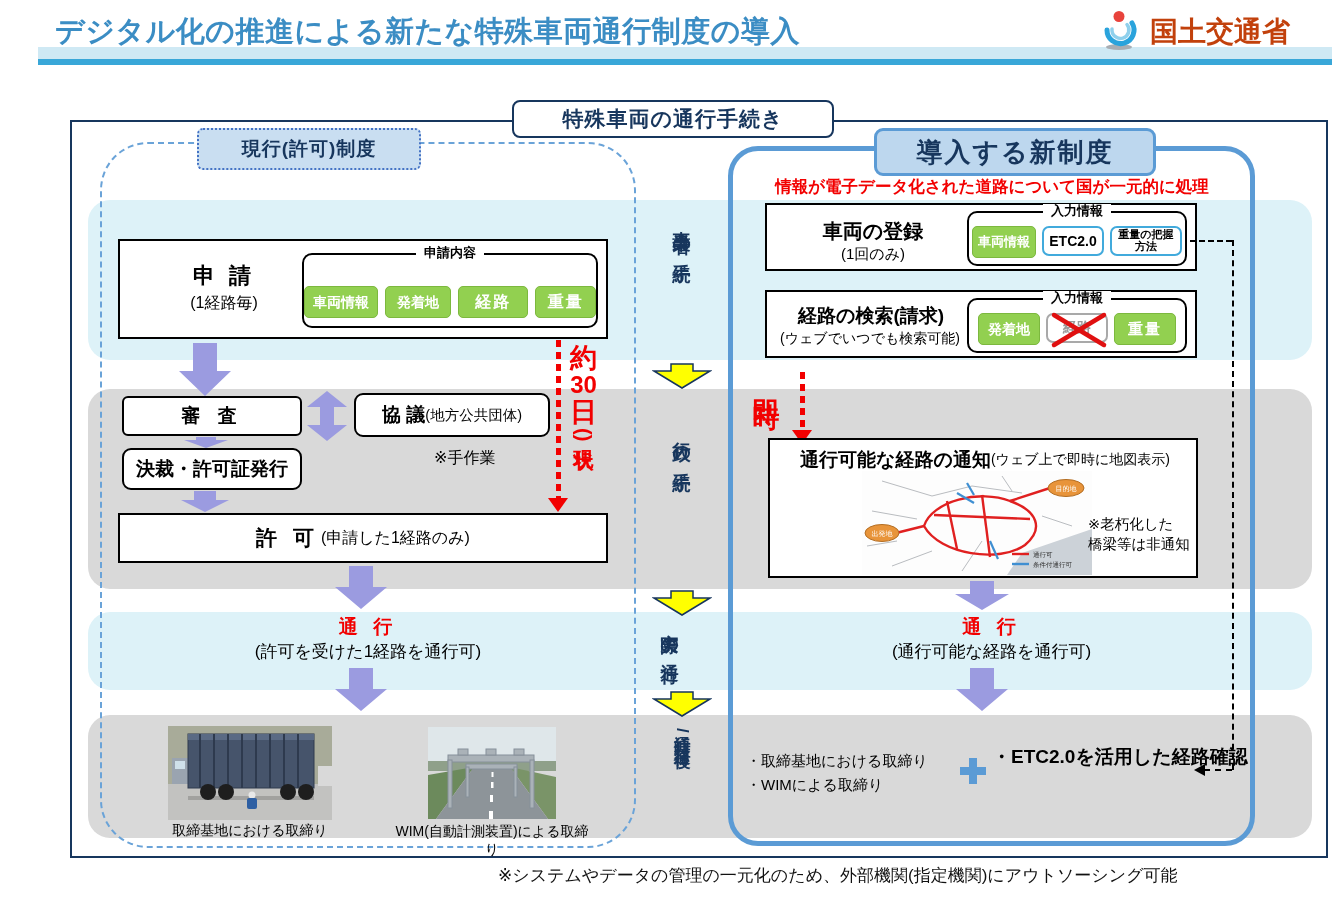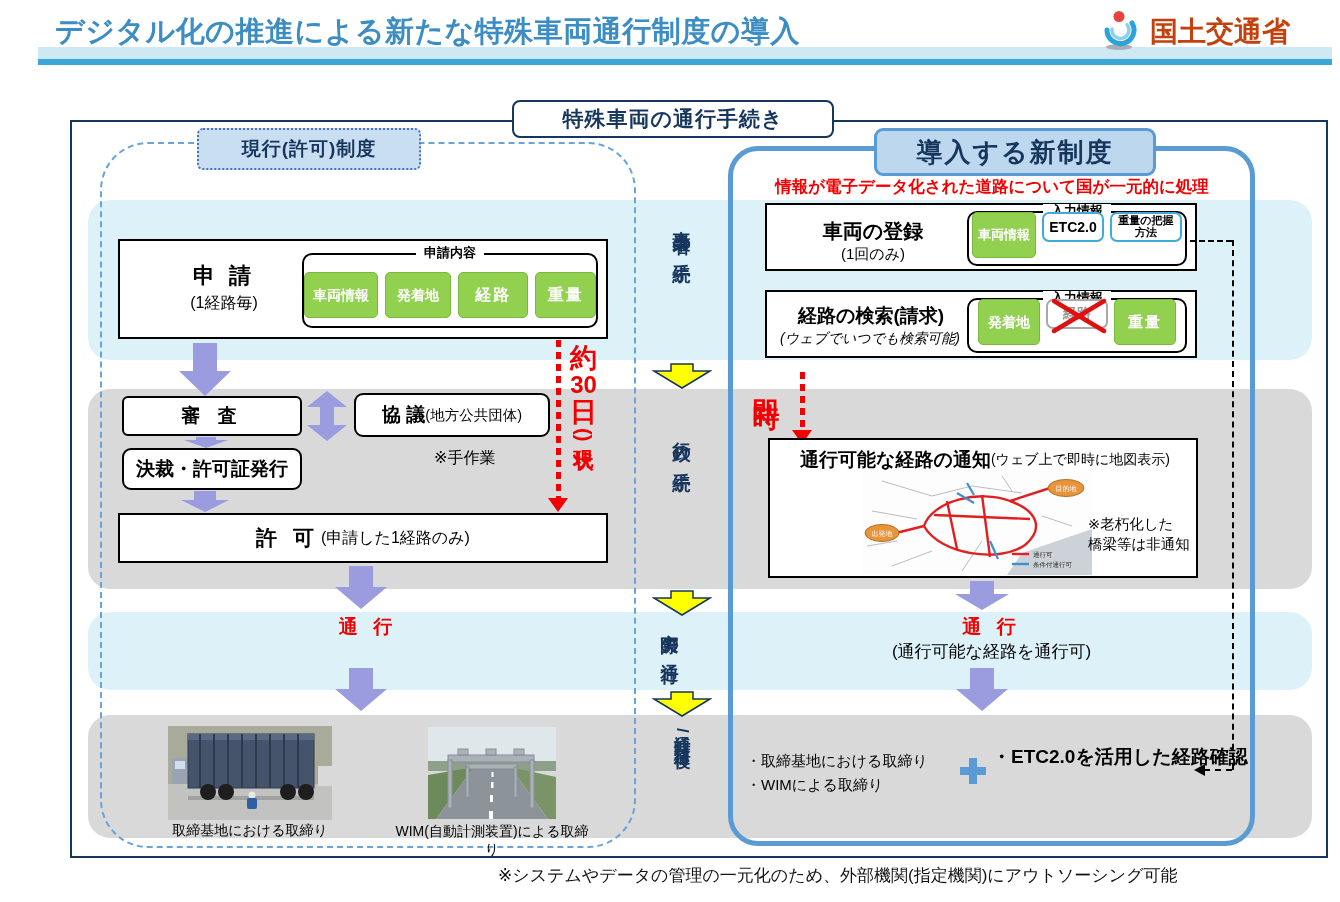--- a/index.html
+++ b/index.html
@@ -6,21 +6,21 @@
   #stage{position:relative;width:1340px;height:902px;background:#fff;overflow:hidden;}
   .abs{position:absolute;}
   .navy{color:#17365d;}
   .bold{font-weight:bold;}
   .ctr{display:flex;align-items:center;justify-content:center;text-align:center;}
   .band{position:absolute;border-radius:22px;}
   .box{position:absolute;background:#fff;border:2.5px solid #000;box-sizing:border-box;}
   .fset{position:absolute;border:2px solid #000;border-radius:10px;box-sizing:border-box;}
   .legend{position:absolute;top:-9px;left:50%;transform:translateX(-50%);background:#fff;padding:0 8px;font-size:13px;font-weight:bold;white-space:nowrap;line-height:1;}
   .tagrow{position:absolute;left:0;right:0;bottom:8px;display:flex;justify-content:center;gap:7px;}
-  .gtag{background:#92d050;border:1px solid #7cb83e;border-radius:5px;color:#fff;font-weight:bold;display:flex;align-items:center;justify-content:center;height:46px;box-sizing:border-box;text-align:center;line-height:1.05;}
+  .gtag{background:#92d050;border:1px solid #7cb83e;border-radius:5px;color:#fff;font-weight:bold;display:flex;align-items:center;justify-content:center;height:32px;box-sizing:border-box;text-align:center;line-height:1.05;}
   .btag{background:#fff;border:2px solid #41aadc;border-radius:7px;color:#000;font-weight:bold;display:flex;align-items:center;justify-content:center;height:30px;box-sizing:border-box;text-align:center;line-height:1.05;}
   .xtag{position:relative;background:#fff;border:2px solid #a9a9a9;border-radius:7px;color:#9a9a9a;font-weight:bold;display:flex;align-items:center;justify-content:center;height:30px;box-sizing:border-box;}
   .vtext{writing-mode:vertical-rl;text-orientation:mixed;font-weight:bold;color:#17365d;letter-spacing:3px;line-height:1.2;}
   .stage-label{position:absolute;font-size:18px;z-index:3;}
   .reddot{position:absolute;width:5px;background:repeating-linear-gradient(to bottom,#f20000 0 7px,transparent 7px 12px);}
   .redhead{position:absolute;width:0;height:0;border-left:10px solid transparent;border-right:10px solid transparent;border-top:14px solid #f20000;}
   .pre{white-space:pre-line;}
   .group{position:absolute;box-sizing:border-box;z-index:1;}
   .z3{z-index:3;}
   .plus{position:absolute;width:26px;height:26px;}
@@ -127,20 +127,21 @@
   <div class="reddot z3" style="left:556px;top:340px;height:158px;"></div>
   <div class="redhead z3" style="left:548px;top:498px;"></div>
   <div class="abs z3" style="left:570px;top:344px;display:flex;flex-direction:column;align-items:center;color:#f20000;font-weight:bold;line-height:1.05;">
     <span style="font-size:27px;">約</span>
     <span style="font-size:24px;">30</span>
     <span style="font-size:27px;">日</span>
     <span style="writing-mode:vertical-rl;text-orientation:mixed;font-size:20px;margin-top:2px;">(現状)</span>
   </div>
 
   <div class="abs ctr bold z3" style="left:100px;top:615px;width:536px;height:24px;color:#f20000;font-size:19px;letter-spacing:5px;">通 行</div>
+  <div class="abs ctr z3" style="left:100px;top:640px;width:536px;height:22px;font-size:17px;">(許可を受けた1経路を通行可)</div>
 
   <svg class="abs z3" style="left:334px;top:566px;" width="54" height="44" viewBox="0 0 54 44">
       <path d="M15,0 H39 V21 H53 L27,43 L1,21 H15 Z" fill="#9b9be0"></path>
     </svg>
   <svg class="abs z3" style="left:334px;top:668px;" width="54" height="44" viewBox="0 0 54 44">
       <path d="M15,0 H39 V21 H53 L27,43 L1,21 H15 Z" fill="#9b9be0"></path>
     </svg>
 
   <svg class="abs z3" style="left:168px;top:726px;" width="164" height="94" viewBox="0 0 164 94">
     <rect width="164" height="62" fill="#a8ab99"></rect>
@@ -202,21 +203,21 @@
       <div class="tagrow" style="bottom:6px;gap:6px;">
         <span class="gtag" style="width:64px;font-size:13px;">車両情報</span>
         <span class="btag" style="width:62px;font-size:14px;">ETC2.0</span>
         <span class="btag" style="width:72px;font-size:11px;padding:0 2px;">重量の把握方法</span>
       </div>
     </div>
   </div>
 
   <div class="box z3" style="left:765px;top:290px;width:432px;height:68px;">
     <div class="abs ctr bold" style="left:6px;top:11px;width:196px;font-size:19px;white-space:nowrap;">経路の検索(請求)</div>
-    <div class="abs ctr" style="left:0px;top:38px;width:206px;font-size:14px;white-space:nowrap;font-style:italic;">(ウェブでいつでも検索可能)</div>
+    <div class="abs ctr" style="left:0px;top:38px;width:206px;font-size:14px;white-space:nowrap;">(ウェブでいつでも検索可能)</div>
     <div class="fset" style="left:200px;top:6px;width:220px;height:55px;">
       <span class="legend">入力情報</span>
       <div class="tagrow" style="bottom:6px;gap:6px;">
         <span class="gtag" style="width:62px;font-size:14px;">発着地</span>
         <span class="xtag" style="width:62px;font-size:14px;">
           <span>経路</span>
           <svg style="position:absolute;left:-2px;top:-4px;" width="66" height="38" viewBox="0 0 66 38">
               <g stroke="#e01010" stroke-width="4.5" stroke-linecap="round">
                 <line x1="8" y1="4" x2="58" y2="34"></line>
                 <line x1="58" y1="4" x2="8" y2="34"></line>

